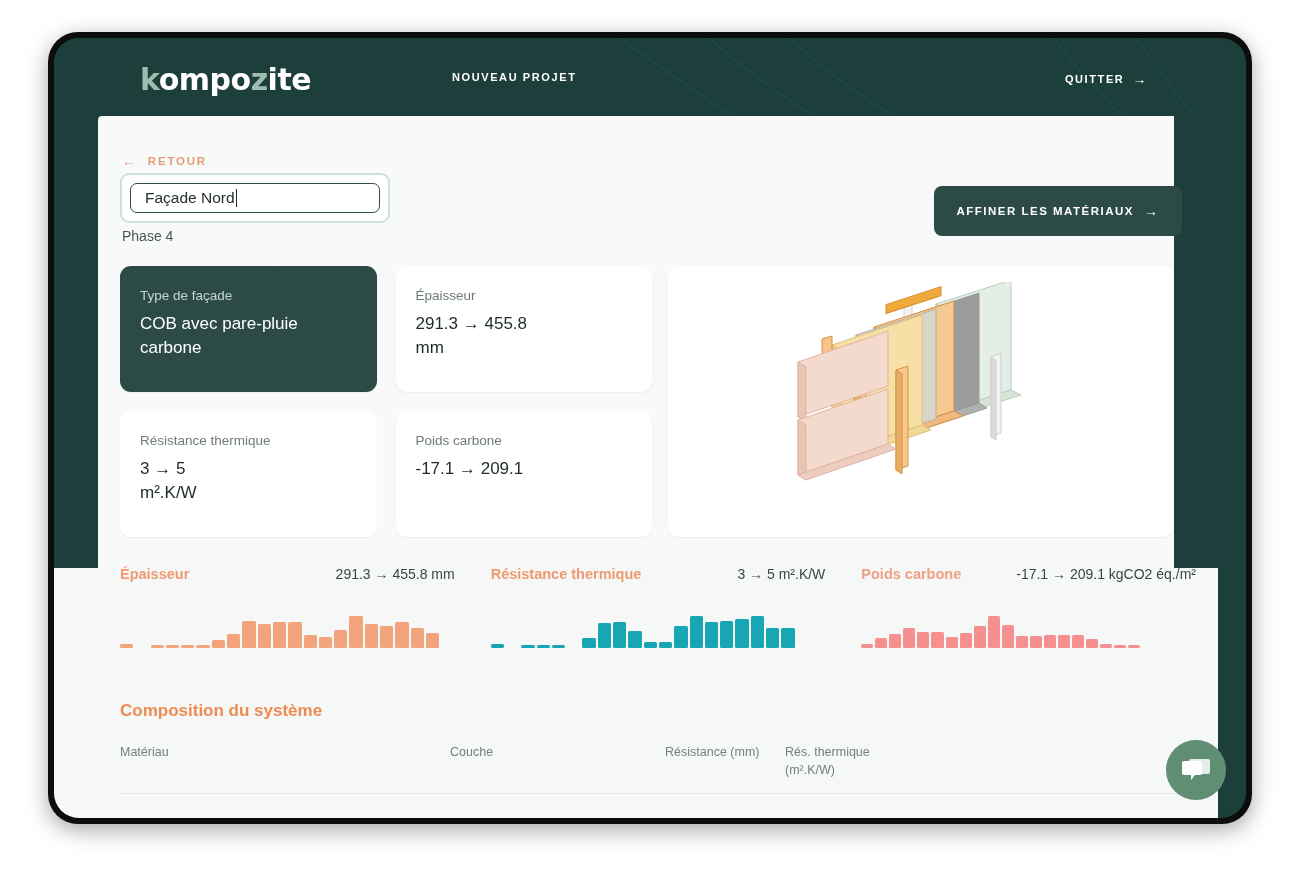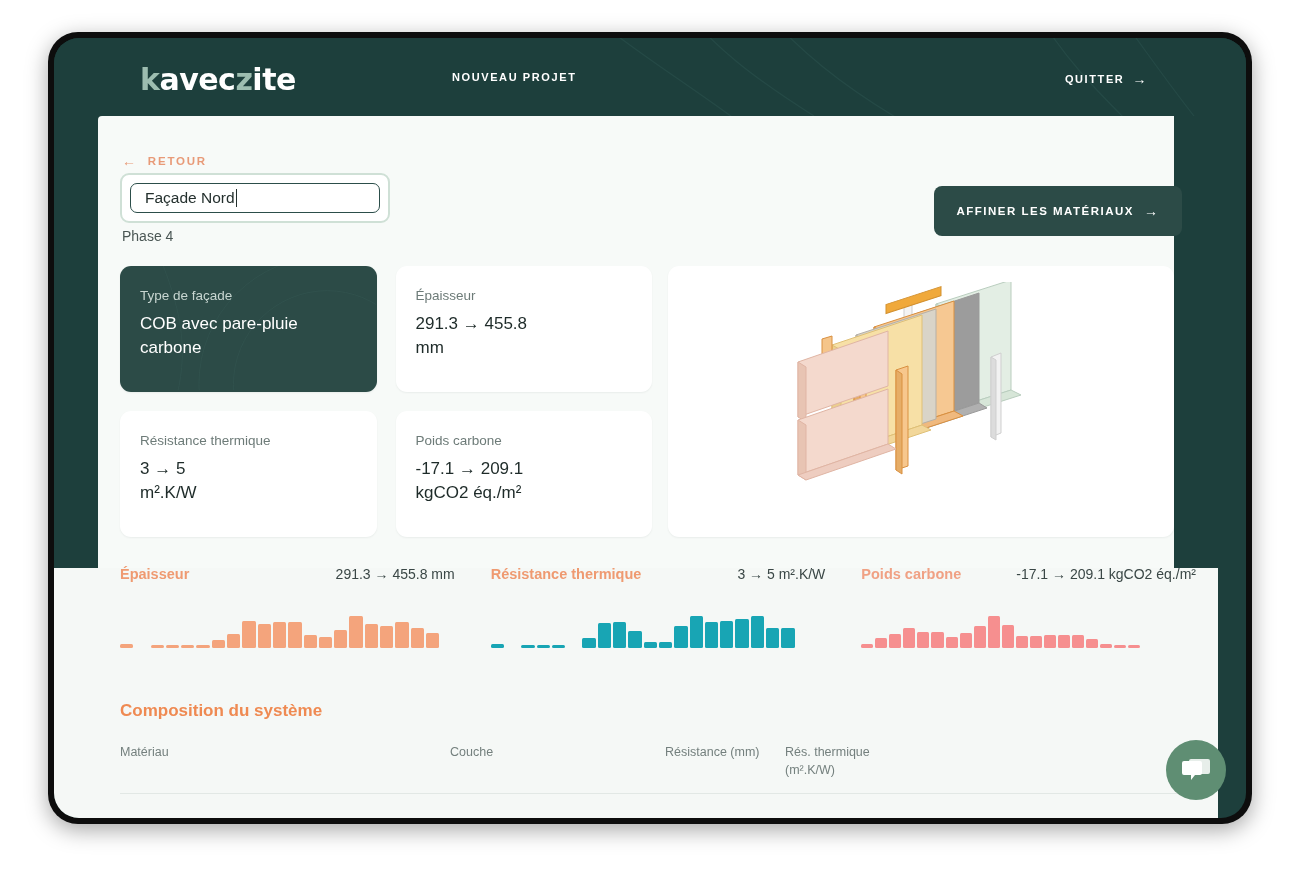--- a/index.html
+++ b/index.html
@@ -223,21 +223,21 @@
       <svg class="topbar-deco" viewBox="0 0 1192 78" preserveAspectRatio="none">
         <g fill="none" stroke="#2d5450" stroke-width="1.2">
           <path d="M620 -40 C660 10, 700 40, 760 78"></path>
           <path d="M700 -40 C740 10, 790 50, 860 90"></path>
           <path d="M980 -30 C1010 20, 1040 50, 1080 90"></path>
           <path d="M1060 -30 C1090 10, 1110 40, 1140 78"></path>
           <path d="M540 -20 C590 20, 640 50, 700 95"></path>
         </g>
       </svg>
       <div class="logo">
-        <span class="g">k</span><span>avec</span><span class="g">z</span><span>ite</span>
+        <span class="g">k</span><span>ompo</span><span class="g">z</span><span>ite</span>
       </div>
       <div class="nav-new">NOUVEAU PROJET</div>
       <div class="nav-quit">
         <span>QUITTER</span>
         <span class="arrow-r">→</span>
       </div>
     </div>
 
     <div class="content">
 
@@ -280,21 +280,20 @@
 
         <div class="card">
           <div class="card-label">Résistance thermique</div>
           <div class="card-value">3 → 5</div>
           <div class="card-value">m².K/W</div>
         </div>
 
         <div class="card">
           <div class="card-label">Poids carbone</div>
           <div class="card-value">-17.1 → 209.1</div>
-          <div class="card-value">kgCO2 éq./m²</div>
         </div>
       </div>
 
       <div class="illus">
         <svg width="270" height="240" viewBox="0 0 270 240">
           <defs>
             <g id="slab">
               <path d="M0 40 L110 0 L110 120 L0 160 Z"></path>
             </g>
           </defs>

